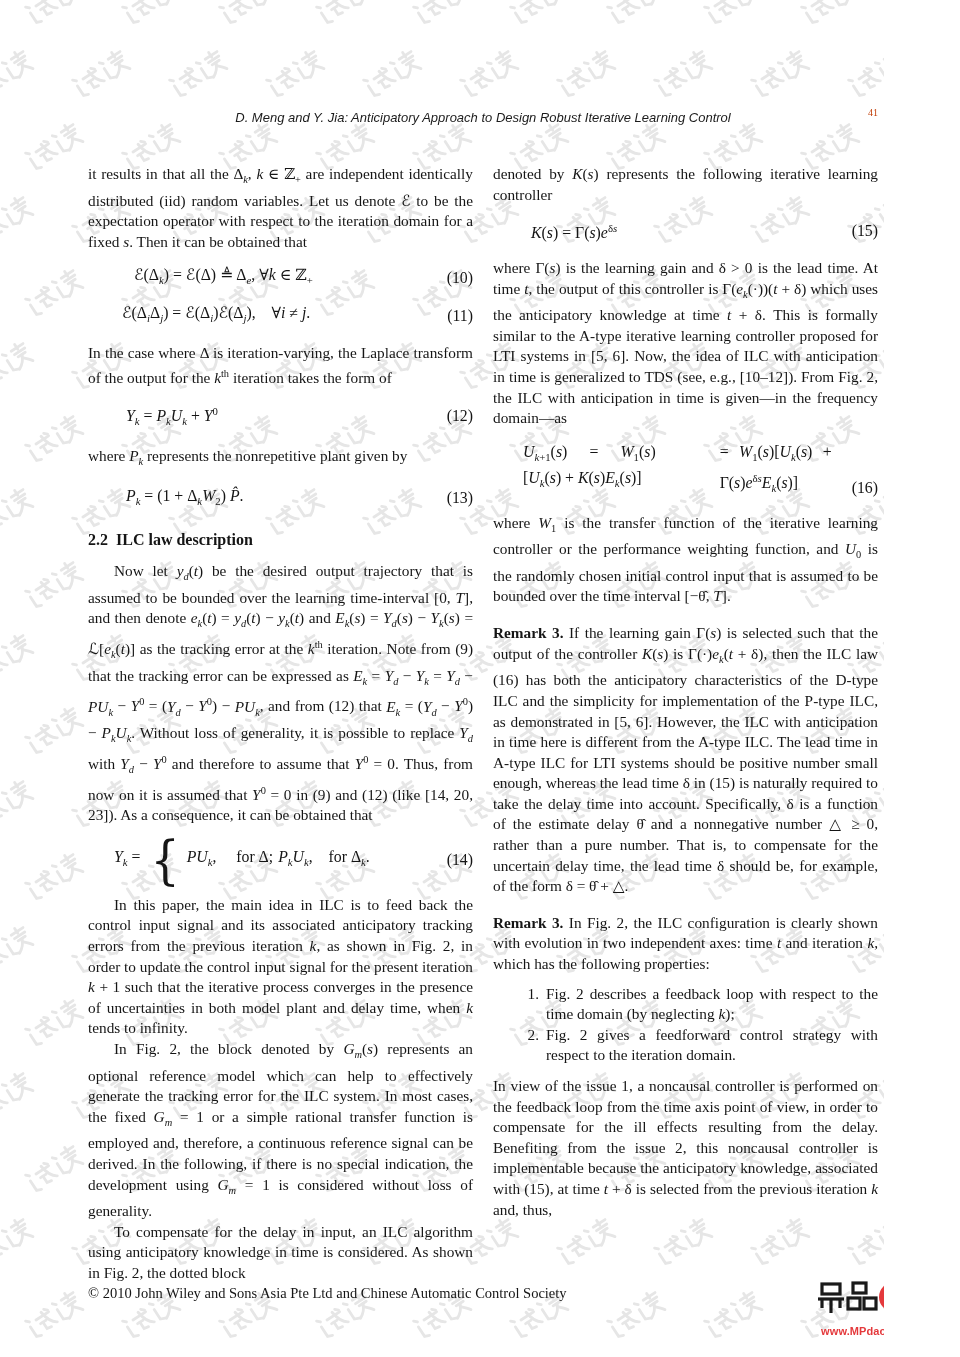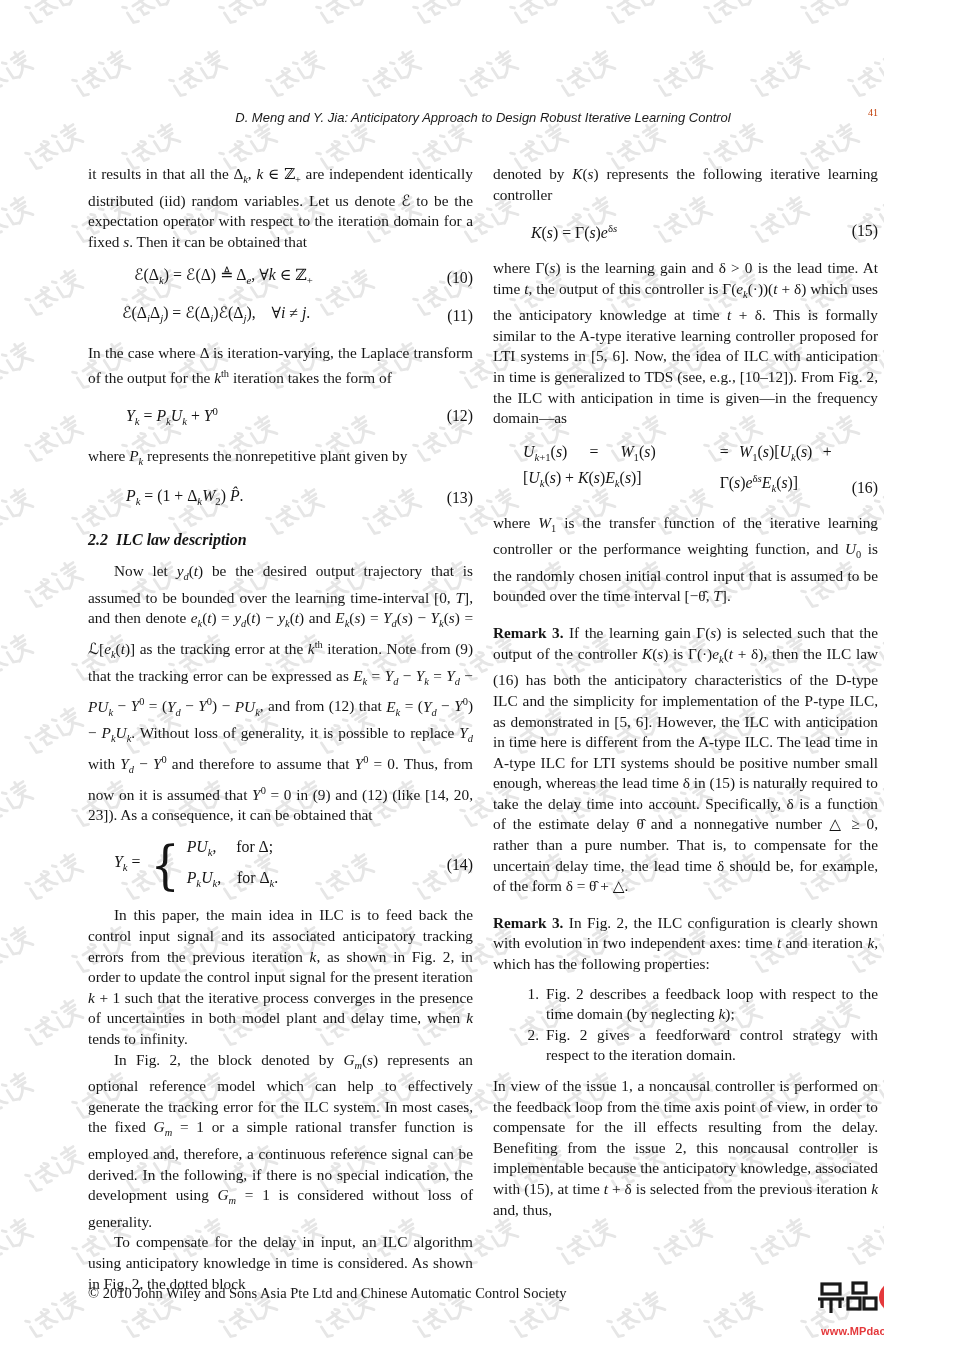--- a/index.html
+++ b/index.html
@@ -18,25 +18,25 @@
   .col-left{left:88px;}
   .col-right{left:493px;}
   .col p{margin:0;}
   p.ind{text-indent:26px;}
   .eq{display:flex;align-items:center;margin:13px 0 14px 0;font-size:15.8px;}
   .eq .eq-body{margin-left:38px;white-space:nowrap;}
   .eq.deep .eq-body{margin-left:46px;}
   .eq-num{margin-left:auto;padding-left:20px;}
   sub{font-size:68%;}
   sup{font-size:68%;}
-  h3.sec{margin:18px 0 11px 0;font-size:16px;font-weight:bold;text-align:left;font-style:italic;}
+  h3.sec{margin:18px 0 11px 0;font-size:16px;font-weight:bold;text-align:left;}
   .cases{display:flex;align-items:center;}
   .brace{font-family:"DejaVu Serif",serif;font-size:46px;font-weight:300;line-height:1;
         margin:0 7px 0 10px;transform:scaleY(1.12);}
-  .case-rows{display:flex;flex-direction:column;gap:5px;}
+  .case-rows{display:flex;gap:5px;}
   .eq16-lines{display:flex;flex-direction:row;gap:7px;margin-left:30px;}
   .eq16-l2{margin-left:57px;}
   .eq16num{margin-left:auto;align-self:flex-end;}
   .list{margin:9px 0 10px 0;}
   .li{display:flex;padding-left:20px;}
   .li-num{flex:0 0 26px;text-align:right;padding-right:7px;}
   .li-text{flex:1;text-align:justify;}
   .spacer16{height:16px;}
   .footer{position:absolute;left:88px;top:1285px;font-size:14.5px;color:#151515;}
   .logo{position:absolute;left:817px;top:1281px;width:120px;text-align:center;cursor:pointer;}

